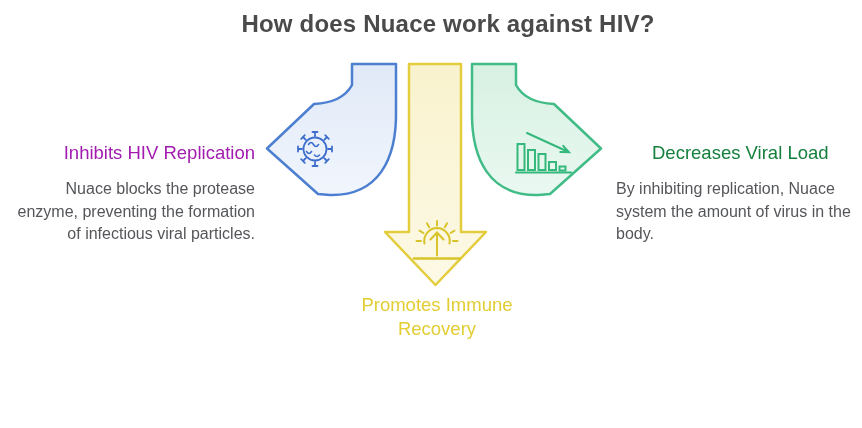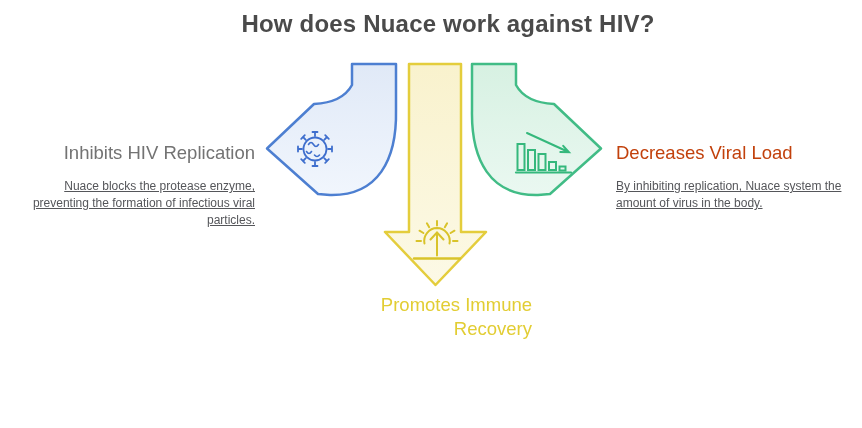--- a/index.html
+++ b/index.html
@@ -23,30 +23,29 @@
   .arrows-svg{position:absolute;left:0;top:0;}
   .sec{position:absolute;}
   .sec h2{
     margin:0 0 13px 0;
     font-size:18.5px;
     font-weight:400;
     line-height:1.3;
   }
   .sec p{
     margin:0;
-    font-size:12px;
+    font-size:16px;
     line-height:1.42;
     color:#55565a;
-    text-decoration:underline;
   }
   .sec-left{left:17px; top:141px; width:238px; text-align:right;}
-  .sec-left h2{color:#737373;}
+  .sec-left h2{color:#a21caf;}
   .sec-right{left:616px; top:141px; width:238px; text-align:left;}
-  .sec-right h2{color:#c2410c;}
-  .sec-center{left:317px; top:293px; width:240px; text-align:right;}
+  .sec-right h2{color:#15803d;margin-left:36px;}
+  .sec-center{left:317px; top:293px; width:240px; text-align:center;}
   .sec-center h2{color:#e2cd33; max-width:190px; margin:0 auto 14px auto;}
 </style>
 </head>
 <body>
 
 <div class="canvas">
 
   <h1 class="title">How does Nuace work against HIV?</h1>
 
   <svg class="arrows-svg" width="862" height="428" viewBox="0 0 862 428">

